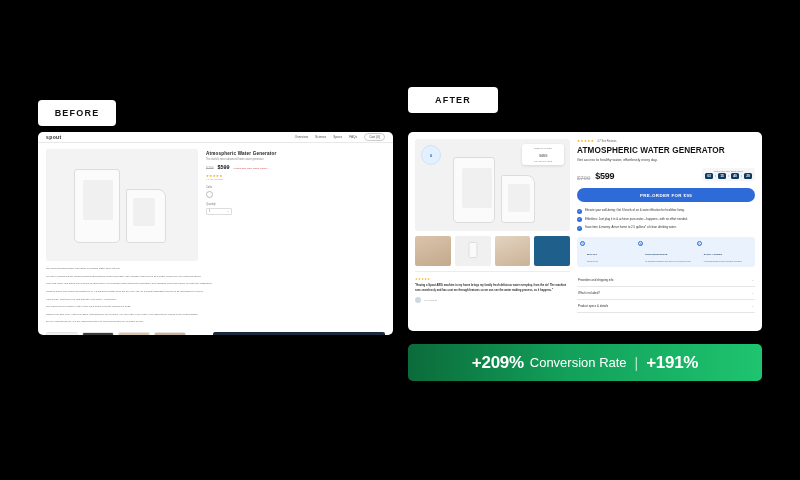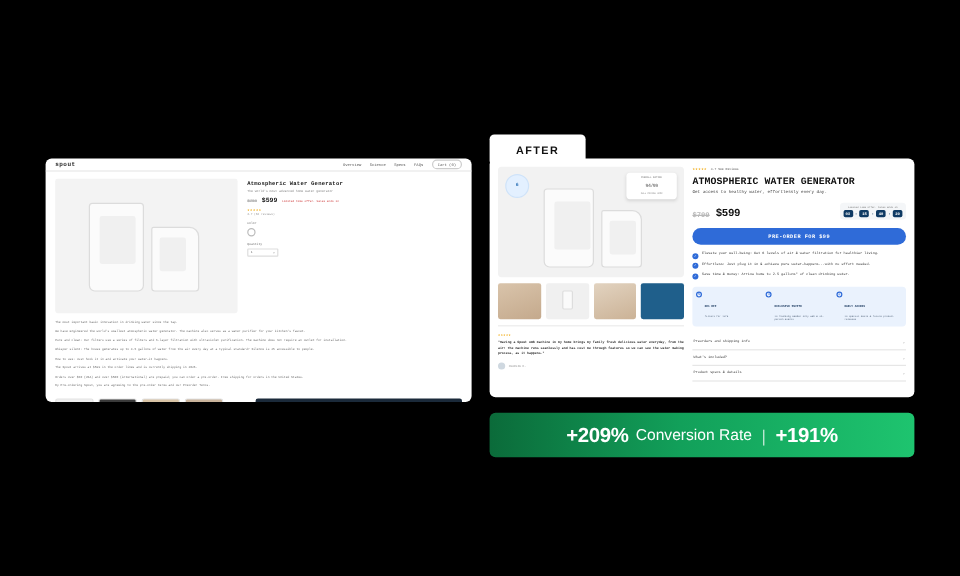--- a/index.html
+++ b/index.html
@@ -13,29 +13,28 @@
 
   
   .pill {
     position: absolute;
     background: #fff;
     border-radius: 4px;
     display: flex; align-items: center; justify-content: center;
     font-size: 9px; font-weight: 700; letter-spacing: 1.2px; color: #111;
   }
   .pill-before { left: 38px; top: 100px; width: 78px; height: 26px; }
-  .pill-after  { left: 408px; top: 112px; width: 80px; height: 26px; }
+  .pill-after  { left: 408px; top: 87px; width: 90px; height: 26px; }
 
   
   .panel {
     position: absolute;
     background: #fff;
     border-radius: 5px;
     overflow: hidden;
-    font-family: Liberation Mono, monospace;
   }
   .panel-before { left: 38px; top: 132px; width: 355px; height: 203px; }
   .panel-after  { left: 408px; top: 132px; width: 354px; height: 199px; }
 
   
   .b-topbar {
     height: 11px; display: flex; align-items: center;
     padding: 0 8px; border-bottom: .5px solid #e8e8e8;
   }
   .b-logo { font-size: 5px; font-weight: 700; color: #2b2b2b; letter-spacing: .4px; }
@@ -224,20 +223,21 @@
   }
   .banner .big { font-size: 17px; font-weight: 800; letter-spacing: -.3px; }
   .banner .small { font-size: 13px; font-weight: 400; }
   .banner .sep { font-size: 14px; opacity: .7; margin: 0 2px; }
 </style>
 </head>
 <body>
 
 <div class="stage">
 
+  <div class="pill pill-before">BEFORE</div>
   <div class="pill pill-after">AFTER</div>
 
   <div class="panel panel-before">
     <div class="b-topbar">
       <div class="b-logo">spout</div>
       <div class="b-nav">
         <span>Overview</span>
         <span>Science</span>
         <span>Specs</span>
         <span>FAQs</span>

